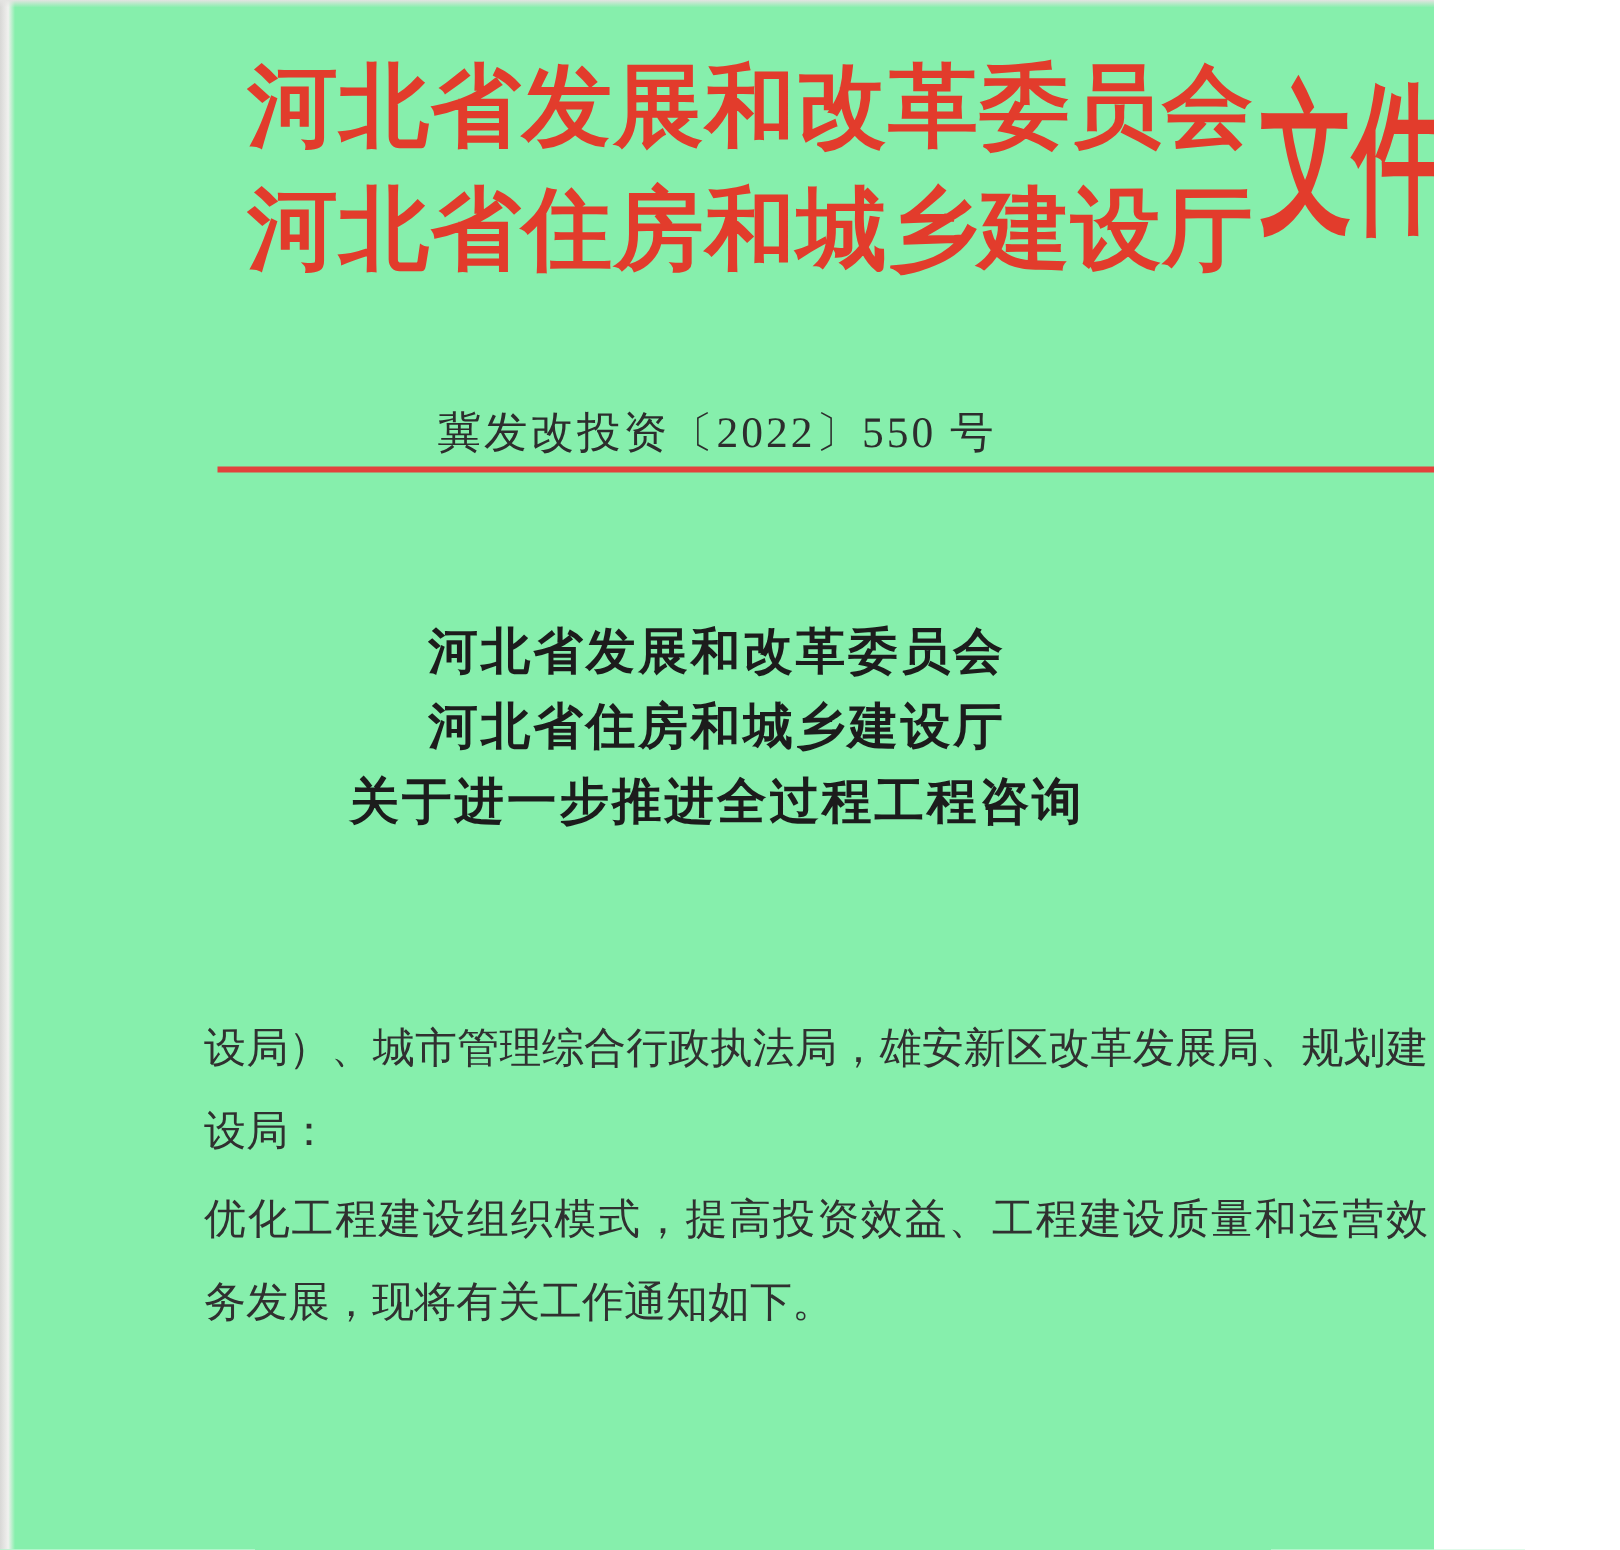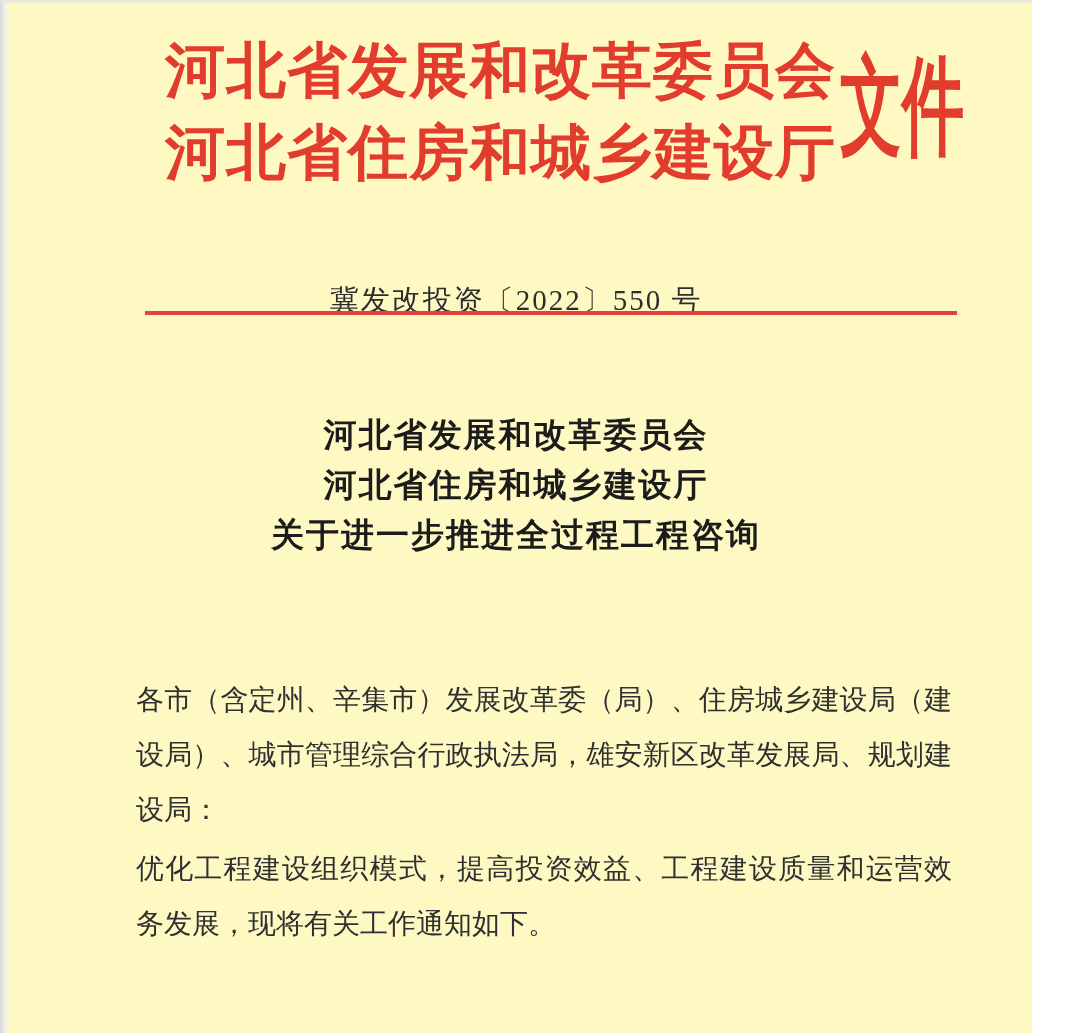--- a/index.html
+++ b/index.html
@@ -8,23 +8,23 @@
     background: #ffffff;
   }
   body {
     width: 1080px;
     height: 1033px;
     overflow: hidden;
     font-family: "Liberation Serif", "DejaVu Serif", serif;
   }
   .page {
     position: relative;
-    width: 1032px;
+    width: 956px;
     height: 1033px;
-    background: #fef9c3;
+    background: #86efac;
     overflow: hidden;
   }
   
   .scan-edge-left {
     position: absolute;
     left: 0; top: 0;
     width: 10px; height: 100%;
     background: linear-gradient(to right, #d8d8d6, #f1f1ef 55%, rgba(255,255,255,0));
     pointer-events: none;
   }
@@ -70,21 +70,20 @@
   .doc-number {
     position: absolute;
     top: 272px;
     left: 0;
     width: 100%;
     text-align: center;
     font-size: 29px;
     line-height: 34px;
     letter-spacing: 2px;
     color: #2d2d2d;
-    margin-top: 11px;
   }
 
   
   .red-divider {
     position: absolute;
     top: 311px;
     left: 145px;
     width: 812px;
     height: 4px;
     background: #e2423c;
@@ -148,21 +147,20 @@
   <div class="red-divider"></div>
 
   <div class="doc-title">
     <div>河北省发展和改革委员会</div>
     <div>河北省住房和城乡建设厅</div>
     <div>关于进一步推进全过程工程咨询</div>
   </div>
 
   <div class="body-text">
     <div class="para-1">
-      <div class="body-line">各市（含定州、辛集市）发展改革委（局）、住房城乡建设局（建</div>
       <div class="body-line">设局）、城市管理综合行政执法局，雄安新区改革发展局、规划建</div>
       <div class="body-line last">设局：</div>
     </div>
     <div class="para-2">
       <div class="body-line">优化工程建设组织模式，提高投资效益、工程建设质量和运营效</div>
       <div class="body-line last">务发展，现将有关工作通知如下。</div>
     </div>
   </div>
 </div>
 

